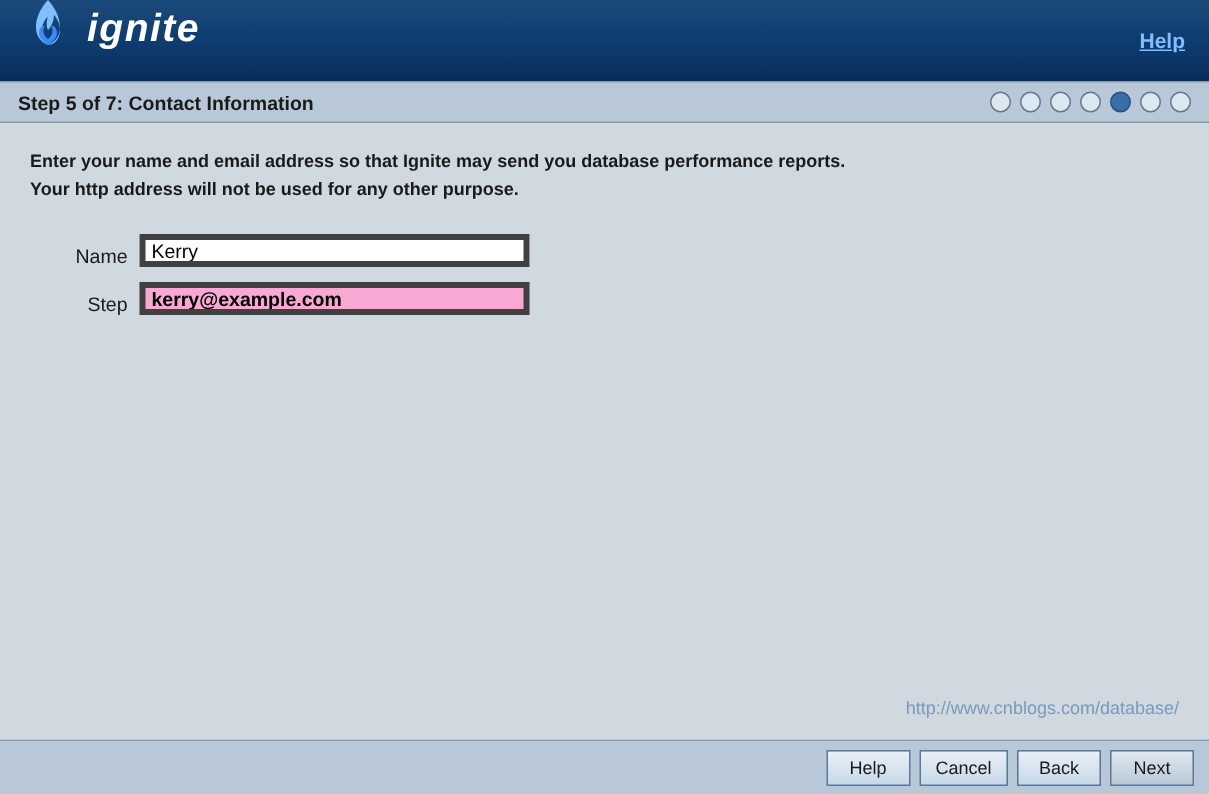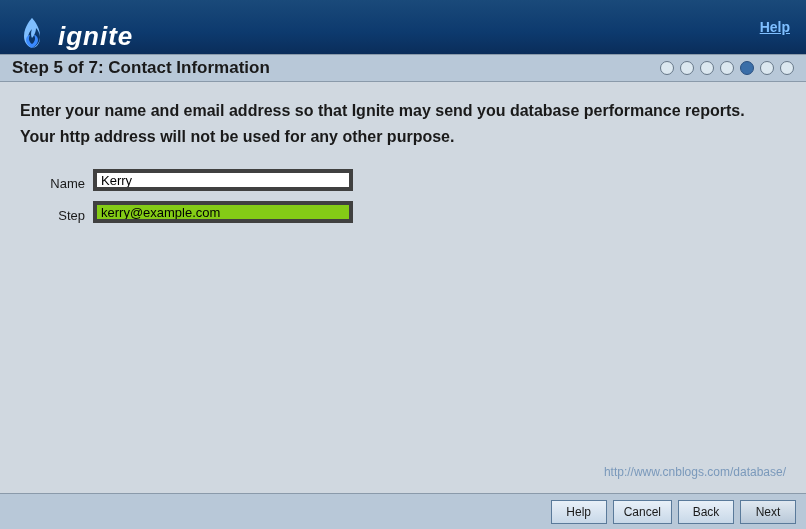--- a/index.html
+++ b/index.html
@@ -10,21 +10,21 @@
       font-size: 13px;
       background: #c0c0c0;
       overflow: hidden;
     }
 
     
     .header {
       background: linear-gradient(180deg, #1a4a7a 0%, #0d3a6e 60%, #0a2d5a 100%);
       height: 54px;
       display: flex;
-      align-items: flex-end;
+      align-items: flex-start;
       padding: 0 16px;
       position: relative;
     }
 
     .logo-area {
       display: flex;
       align-items: center;
       gap: 10px;
     }
 
@@ -69,21 +69,21 @@
       background: #b8c8d8;
       height: 28px;
       display: flex;
       align-items: center;
       padding: 0 12px;
       border-top: 1px solid #8a9aaa;
       border-bottom: 1px solid #8a9aaa;
     }
 
     .step-text {
-      font-size: 17px;
+      font-size: 13px;
       font-weight: bold;
       color: #1a1a1a;
       flex: 1;
     }
 
     .step-dots {
       display: flex;
       gap: 6px;
       align-items: center;
     }
@@ -106,21 +106,21 @@
 
     
     .main-content {
       background: #d0d8e0;
       height: calc(529px - 54px - 28px - 36px);
       padding: 16px 20px;
       position: relative;
     }
 
     .intro-text {
-      font-size: 16px;
+      font-size: 12px;
       font-weight: bold;
       color: #1a1a1a;
       line-height: 1.6;
       margin-bottom: 20px;
     }
 
     .form-area {
       display: flex;
       flex-direction: column;
       gap: 10px;
@@ -144,22 +144,23 @@
       width: 260px;
       height: 22px;
       border: 4px solid #404040;
       background: #ffffff;
       padding: 2px 4px;
       font-size: 13px;
       outline: none;
     }
 
     .email-input {
-      background: #84cc16;
+      background: #f9a8d4;
       color: #000;
+      font-weight: bold;
     }
 
     .watermark-text {
       position: absolute;
       bottom: 14px;
       right: 20px;
       color: #7a99bb;
       font-size: 12px;
     }
 

